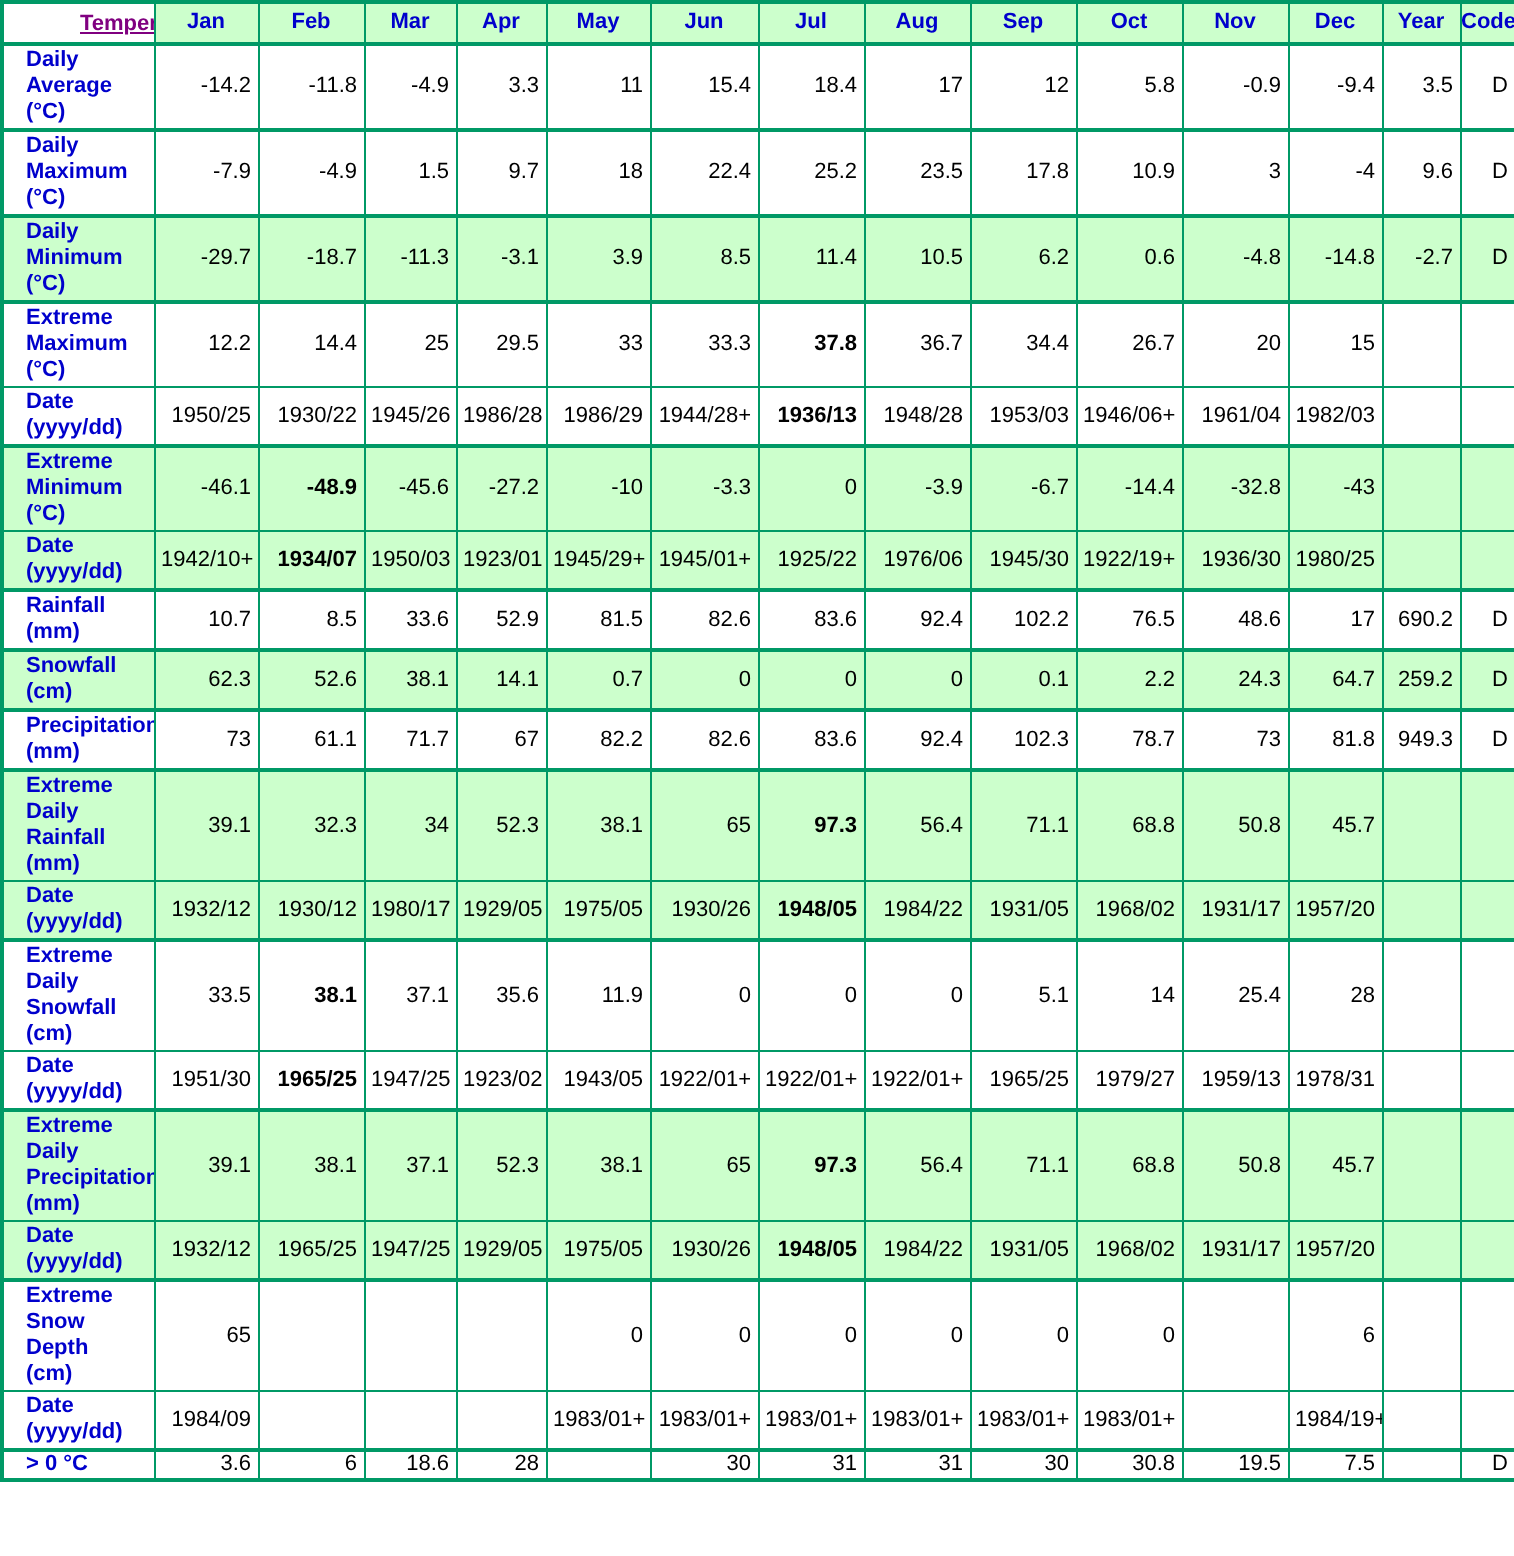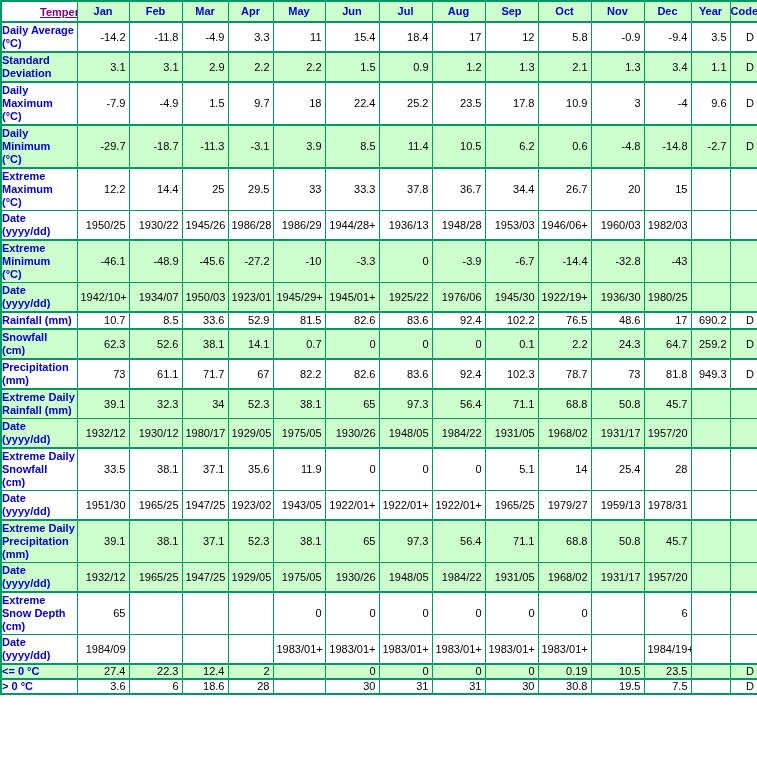--- a/index.html
+++ b/index.html
@@ -16,24 +16,24 @@
   table{border:2px solid var(--border);}
   .g{background:var(--green);}
   .w{background:#ffffff;}
   .corner{background:#ffffff; text-align:left; padding:2px 3px;}
   .month{
     color:var(--blue); font-weight:bold; font-size:11px; text-align:center;
     background:var(--green); padding:3px 0;
   }
   .label{
     color:var(--blue); font-weight:bold; font-size:11px; text-align:left;
-    padding:1px 0; white-space:pre-line;
+    padding:1px 11px; white-space:pre-line;
   }
   .value{font-size:11px; color:#000; text-align:right; padding:1px 3px;}
-  .value.b{font-weight:normal;}
+  .value.b{font-weight:bold;}
   .seclink{
     color:var(--purple); font-weight:bold; font-size:11px;
     text-decoration:underline; cursor:pointer;margin-left:35px;
   }
   .colon{color:var(--navy); font-weight:bold; font-size:11px; text-decoration:none;}
   tr.sechdr>td{padding:2px 3px; border-top-width:2px; border-bottom-width:2px;}
   tr.days>td{padding-top:0; padding-bottom:0;}
 </style>
 </head>
 <body>
@@ -85,38 +85,20 @@
         <td class="value w">15.4</td>
         <td class="value w">18.4</td>
         <td class="value w">17</td>
         <td class="value w">12</td>
         <td class="value w">5.8</td>
         <td class="value w">-0.9</td>
         <td class="value w">-9.4</td>
         <td class="value w">3.5</td>
         <td class="value w">D</td>
       </tr>
-      <tr class="g thick">
-        <td class="label g">Standard
-Deviation</td>
-        <td class="value g">3.1</td>
-        <td class="value g">3.1</td>
-        <td class="value g">2.9</td>
-        <td class="value g">2.2</td>
-        <td class="value g">2.2</td>
-        <td class="value g">1.5</td>
-        <td class="value g">0.9</td>
-        <td class="value g">1.2</td>
-        <td class="value g">1.3</td>
-        <td class="value g">2.1</td>
-        <td class="value g">1.3</td>
-        <td class="value g">3.4</td>
-        <td class="value g">1.1</td>
-        <td class="value g">D</td>
-      </tr>
       <tr class="w thick">
         <td class="label w">Daily
 Maximum
 (°C)</td>
         <td class="value w">-7.9</td>
         <td class="value w">-4.9</td>
         <td class="value w">1.5</td>
         <td class="value w">9.7</td>
         <td class="value w">18</td>
         <td class="value w">22.4</td>
@@ -173,21 +155,21 @@
         <td class="value w">1950/25</td>
         <td class="value w">1930/22</td>
         <td class="value w">1945/26</td>
         <td class="value w">1986/28</td>
         <td class="value w">1986/29</td>
         <td class="value w">1944/28+</td>
         <td class="value w b">1936/13</td>
         <td class="value w">1948/28</td>
         <td class="value w">1953/03</td>
         <td class="value w">1946/06+</td>
-        <td class="value w">1960/03</td>
+        <td class="value w">1961/04</td>
         <td class="value w">1982/03</td>
         <td class="value w"></td>
         <td class="value w"></td>
       </tr>
       <tr class="g thick">
         <td class="label g">Extreme
 Minimum
 (°C)</td>
         <td class="value g">-46.1</td>
         <td class="value g b">-48.9</td>
@@ -415,37 +397,20 @@
         <td class="value w">1983/01+</td>
         <td class="value w">1983/01+</td>
         <td class="value w">1983/01+</td>
         <td class="value w">1983/01+</td>
         <td class="value w">1983/01+</td>
         <td class="value w"></td>
         <td class="value w">1984/19+</td>
         <td class="value w"></td>
         <td class="value w"></td>
       </tr>
-      <tr class="g thick days">
-        <td class="label g">&lt;= 0 °C</td>
-        <td class="value g">27.4</td>
-        <td class="value g">22.3</td>
-        <td class="value g">12.4</td>
-        <td class="value g">2</td>
-        <td class="value g"></td>
-        <td class="value g">0</td>
-        <td class="value g">0</td>
-        <td class="value g">0</td>
-        <td class="value g">0</td>
-        <td class="value g">0.19</td>
-        <td class="value g">10.5</td>
-        <td class="value g">23.5</td>
-        <td class="value g"></td>
-        <td class="value g">D</td>
-      </tr>
       <tr class="w thick days">
         <td class="label w">&gt; 0 °C</td>
         <td class="value w">3.6</td>
         <td class="value w">6</td>
         <td class="value w">18.6</td>
         <td class="value w">28</td>
         <td class="value w"></td>
         <td class="value w">30</td>
         <td class="value w">31</td>
         <td class="value w">31</td>

